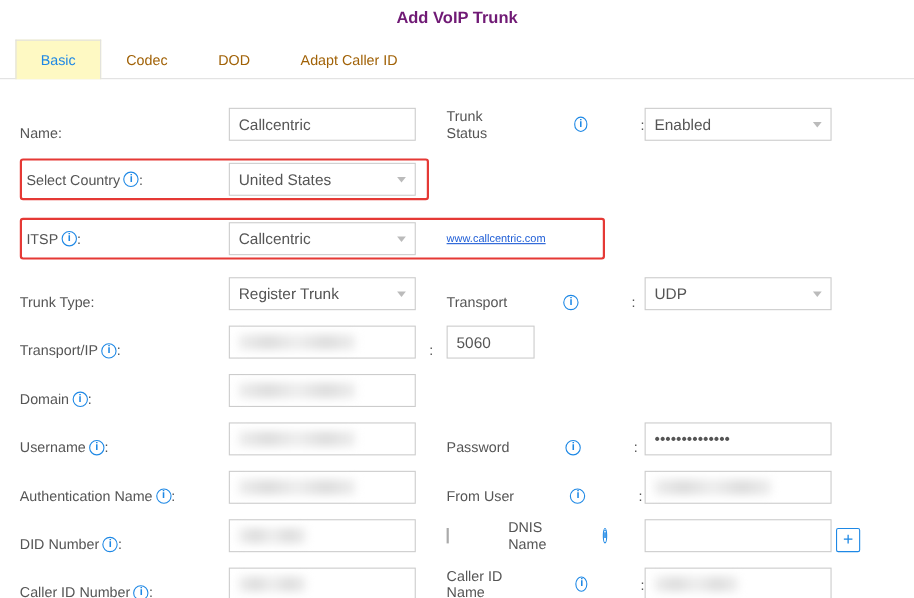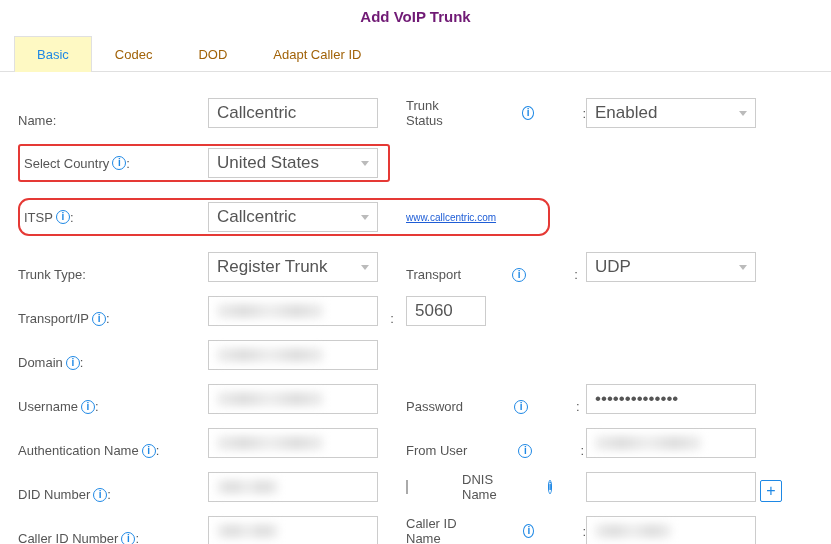--- a/index.html
+++ b/index.html
@@ -11,21 +11,21 @@
 .form { padding: 16px 18px 12px 18px; }
 .row { display: flex; align-items: flex-end; min-height: 40px; margin-bottom: 4px; }
 .col-label { width: 190px; display: flex; align-items: center; color: #555; }
 .col-input { width: 170px; display: flex; align-items: center; }
 .col-gap { width: 28px; text-align: center; }
 .col-label2 { width: 180px; display: flex; align-items: center; color: #555; gap: 48px; }
 .col-input2 { width: 170px; display: flex; align-items: center; }
 .col-extra { width: 30px; display:flex; align-items:center; justify-content:center; }
 .info-icon { display:inline-flex; width:14px; height:14px; border:1.3px solid #1e88e5; border-radius:50%; color:#1e88e5; font-size:10px; align-items:center; justify-content:center; margin-left:3px; font-weight:bold; font-style:normal; line-height:1; cursor:help; }
 .info-icon::before { content:"i"; }
-.input, .select { width:100%; height:30px; border:1px solid #ccc; padding:0 8px; font-size:17px; color:#555; background:#fff; }
+.input, .select { width:100%; height:30px; border:1px solid #ccc; padding:0 8px; font-size:14px; color:#555; background:#fff; }
 .select { display:flex; align-items:center; justify-content:space-between; cursor:pointer;gap:22px; }
 .chevron { width:0; height:0; border-left:4px solid transparent; border-right:4px solid transparent; border-top:5px solid #bbb; }
 .hlbox { border:2px solid #e53935; border-radius:3px; padding:2px 4px; display:flex; align-items:center;margin-top:12px; }
 .link { color:#1e5dd6; text-decoration:underline; cursor:pointer; font-size:10px; }
 .blur { filter: blur(4px); background: linear-gradient(90deg,#eee,#ddd,#eee,#ddd,#eee); color:transparent; height:14px; width:70%; border-radius:2px; }
 .checkbox { width:14px; height:14px; border:1px solid #aaa; margin-right:6px; display:inline-block; }
 .plus-btn { width:22px; height:22px; border:1px solid #1e88e5; color:#1e88e5; display:flex; align-items:center; justify-content:center; font-size:16px; cursor:pointer; border-radius:2px; }
 .buttons { display:flex; justify-content:center; gap:14px; padding:10px 0 14px; }
 </style>
 </head>
@@ -71,21 +71,21 @@
       <div style="width:170px;">
         <div class="select">
           <span>United States</span>
           <span class="chevron"></span>
         </div>
       </div>
     </div>
   </div>
 
   <div class="row">
-    <div class="hlbox" style="width:532px;border-radius:11px;">
+    <div class="hlbox" style="width:532px;">
       <div style="width:184px; display:flex; align-items:center;">
         <span>ITSP</span>
         <span class="info-icon"></span>
         <span>:</span>
       </div>
       <div style="width:170px;">
         <div class="select">
           <span>Callcentric</span>
           <span class="chevron"></span>
         </div>

